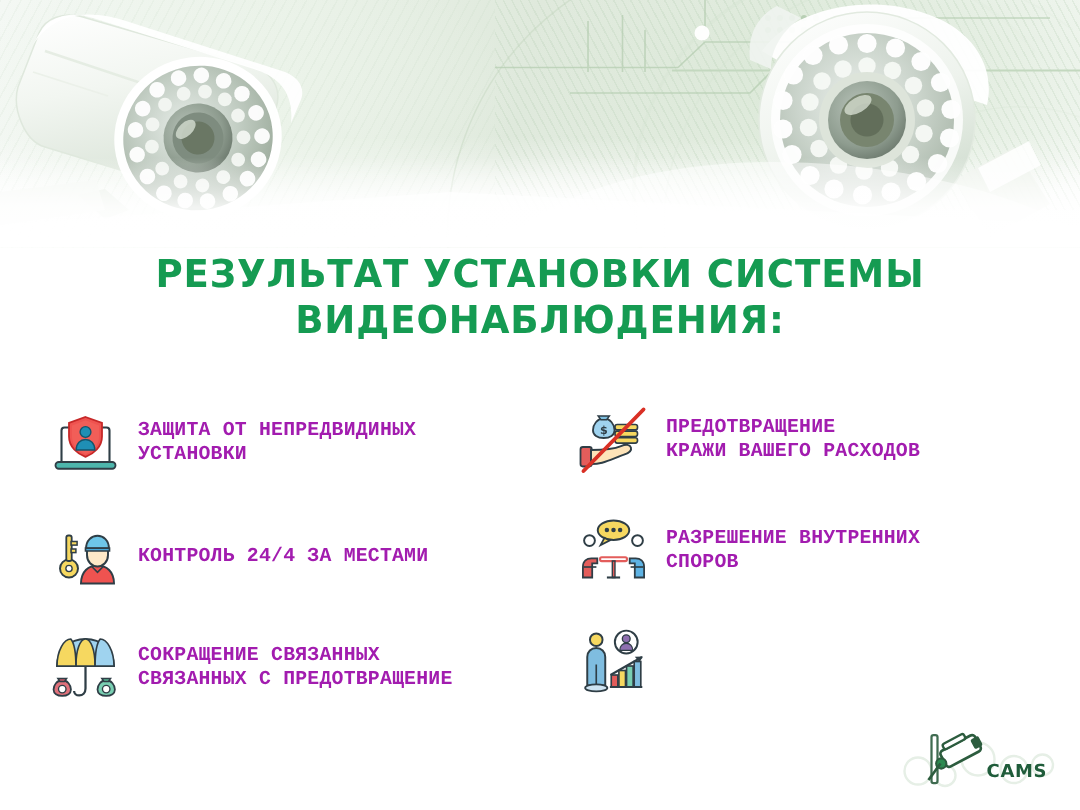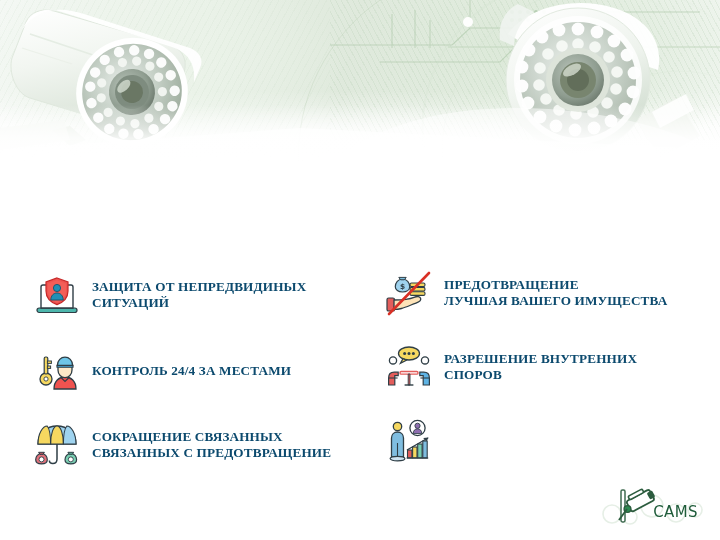--- a/index.html
+++ b/index.html
@@ -103,45 +103,45 @@
   }
   .feature.r0 { height: 78px; }
   .f-icon {
     flex: 0 0 58px;
     width: 58px; height: 58px;
     display: flex;
     align-items: center;
     justify-content: center;
   }
   .f-text {
-    font-family: Liberation Serif, serif;
+    font-family: Liberation Mono, monospace;
     font-weight: 700;
     font-size: 13.2px;
     line-height: 16.5px;
-    color: #0c4a6e;
+    color: #a21caf;
     letter-spacing: 0.15px;
     padding-left: 6px;
   }
   .f-text .l2 { display: block; }
 
   
   .col-right .feature { height: 74px; }
 
   
   .logo {
     position: absolute;
     right: 16px; bottom: 10px;
     width: 104px; height: 46px;
   }
   .logo-text {
     position: absolute;
     right: 6px; bottom: 9px;
     font-family: "DejaVu Sans", sans-serif;
-    font-weight: 400;
-    font-size: 15px;
+    font-weight: 700;
+    font-size: 12px;
     letter-spacing: 0.4px;
     color: #1f5c3a;
   }
 </style>
 </head>
 <body>
 
 <div class="poster">
 
   <div class="banner">
@@ -338,20 +338,24 @@
         <ellipse cx="572" cy="70" rx="10" ry="5" fill="#d4dccf" opacity="0.8" transform="rotate(-30 572 70)"></ellipse>
       </g>
 
       <path d="M 0 150 L 300 128 L 720 150 L 720 165 L 0 165 Z" fill="#ffffff" opacity="0.75"></path>
       <path d="M 330 165 C 380 118 470 102 560 110 C 640 117 700 140 720 156 L 720 165 Z" fill="#ffffff" opacity="0.5"></path>
     </svg>
 
     <div class="banner-fade"></div>
   </div>
 
+  <div class="title-block">
+    <div class="title-line">РЕЗУЛЬТАТ УСТАНОВКИ СИСТЕМЫ</div>
+    <div class="title-line">ВИДЕОНАБЛЮДЕНИЯ:</div>
+  </div>
 
   <div class="grid">
 
     <div class="col-left">
 
       <div class="feature r0">
         <div class="f-icon">
           <svg width="50" height="50" viewBox="0 0 50 50">
 
             <rect x="5" y="38" width="40" height="4.5" rx="2.2" fill="#4db6ac" stroke="#2f3e46" stroke-width="1.2"></rect>
@@ -361,21 +365,21 @@
 
             <path d="M 25 8 L 36 12 v 9 c 0 7 -5.6 11.6 -11 13.6 C 19.6 32.6 14 28 14 21 v -9 Z" fill="#ef5350" stroke="#c62828" stroke-width="1.2"></path>
             <path d="M 25 10.2 L 34 13.6 v 7.6 c 0 5.9 -4.6 9.8 -9 11.5 C 20.6 31 16 27.1 16 21.2 v -7.6 Z" fill="#f4685f" opacity="0.55"></path>
 
             <circle cx="25" cy="18" r="3.6" fill="#1f8fb5" stroke="#14546b" stroke-width="0.9"></circle>
             <path d="M 18.8 30 c 0 -4.4 2.8 -7 6.2 -7 s 6.2 2.6 6.2 7 z" fill="#1f8fb5" stroke="#14546b" stroke-width="0.9"></path>
           </svg>
         </div>
         <div class="f-text">
           <span>ЗАЩИТА ОТ НЕПРЕДВИДИНЫХ</span>
-          <span class="l2">СИТУАЦИЙ</span>
+          <span class="l2">УСТАНОВКИ</span>
         </div>
       </div>
 
       <div class="feature">
         <div class="f-icon">
           <svg width="50" height="50" viewBox="0 0 50 50">
 
             <circle cx="14" cy="33" r="6" fill="#f6d860" stroke="#2f3e46" stroke-width="1.3"></circle>
             <circle cx="14" cy="33" r="2.1" fill="#ffffff" stroke="#2f3e46" stroke-width="0.9"></circle>
             <rect x="12.2" y="11" width="3.6" height="17" rx="1.4" fill="#f6d860" stroke="#2f3e46" stroke-width="1.2"></rect>
@@ -444,21 +448,21 @@
             <rect x="4" y="31" width="7.5" height="13" rx="1.6" fill="#e35d5b" stroke="#2f3e46" stroke-width="1.2"></rect>
 
             <path d="M 11 33 c 6 0 14 0 20 -2.6 c 3.4 -1.5 6 -1 6.6 0.9 c 0.7 2.2 -1.6 3.8 -4.6 4.8
                      c -4.6 1.6 -10 4.2 -14.6 5.4 c -3 0.8 -5.6 0.9 -7.4 0.9 z" fill="#fde3b8" stroke="#2f3e46" stroke-width="1.3"></path>
 
             <line x1="6" y1="47" x2="46" y2="6" stroke="#d93025" stroke-width="2.6" stroke-linecap="round"></line>
           </svg>
         </div>
         <div class="f-text">
           <span>ПРЕДОТВРАЩЕНИЕ</span>
-          <span class="l2">ЛУЧШАЯ ВАШЕГО ИМУЩЕСТВА</span>
+          <span class="l2">КРАЖИ ВАШЕГО РАСХОДОВ</span>
         </div>
       </div>
 
       <div class="feature">
         <div class="f-icon">
           <svg width="50" height="50" viewBox="0 0 50 50">
 
             <ellipse cx="25" cy="11.5" rx="10.5" ry="6.5" fill="#f6d860" stroke="#2f3e46" stroke-width="1.3"></ellipse>
             <path d="M 19 16.6 L 16.4 21.4 L 22.4 18.3 Z" fill="#f6d860" stroke="#2f3e46" stroke-width="1.2"></path>
             <g fill="#2f3e46">

